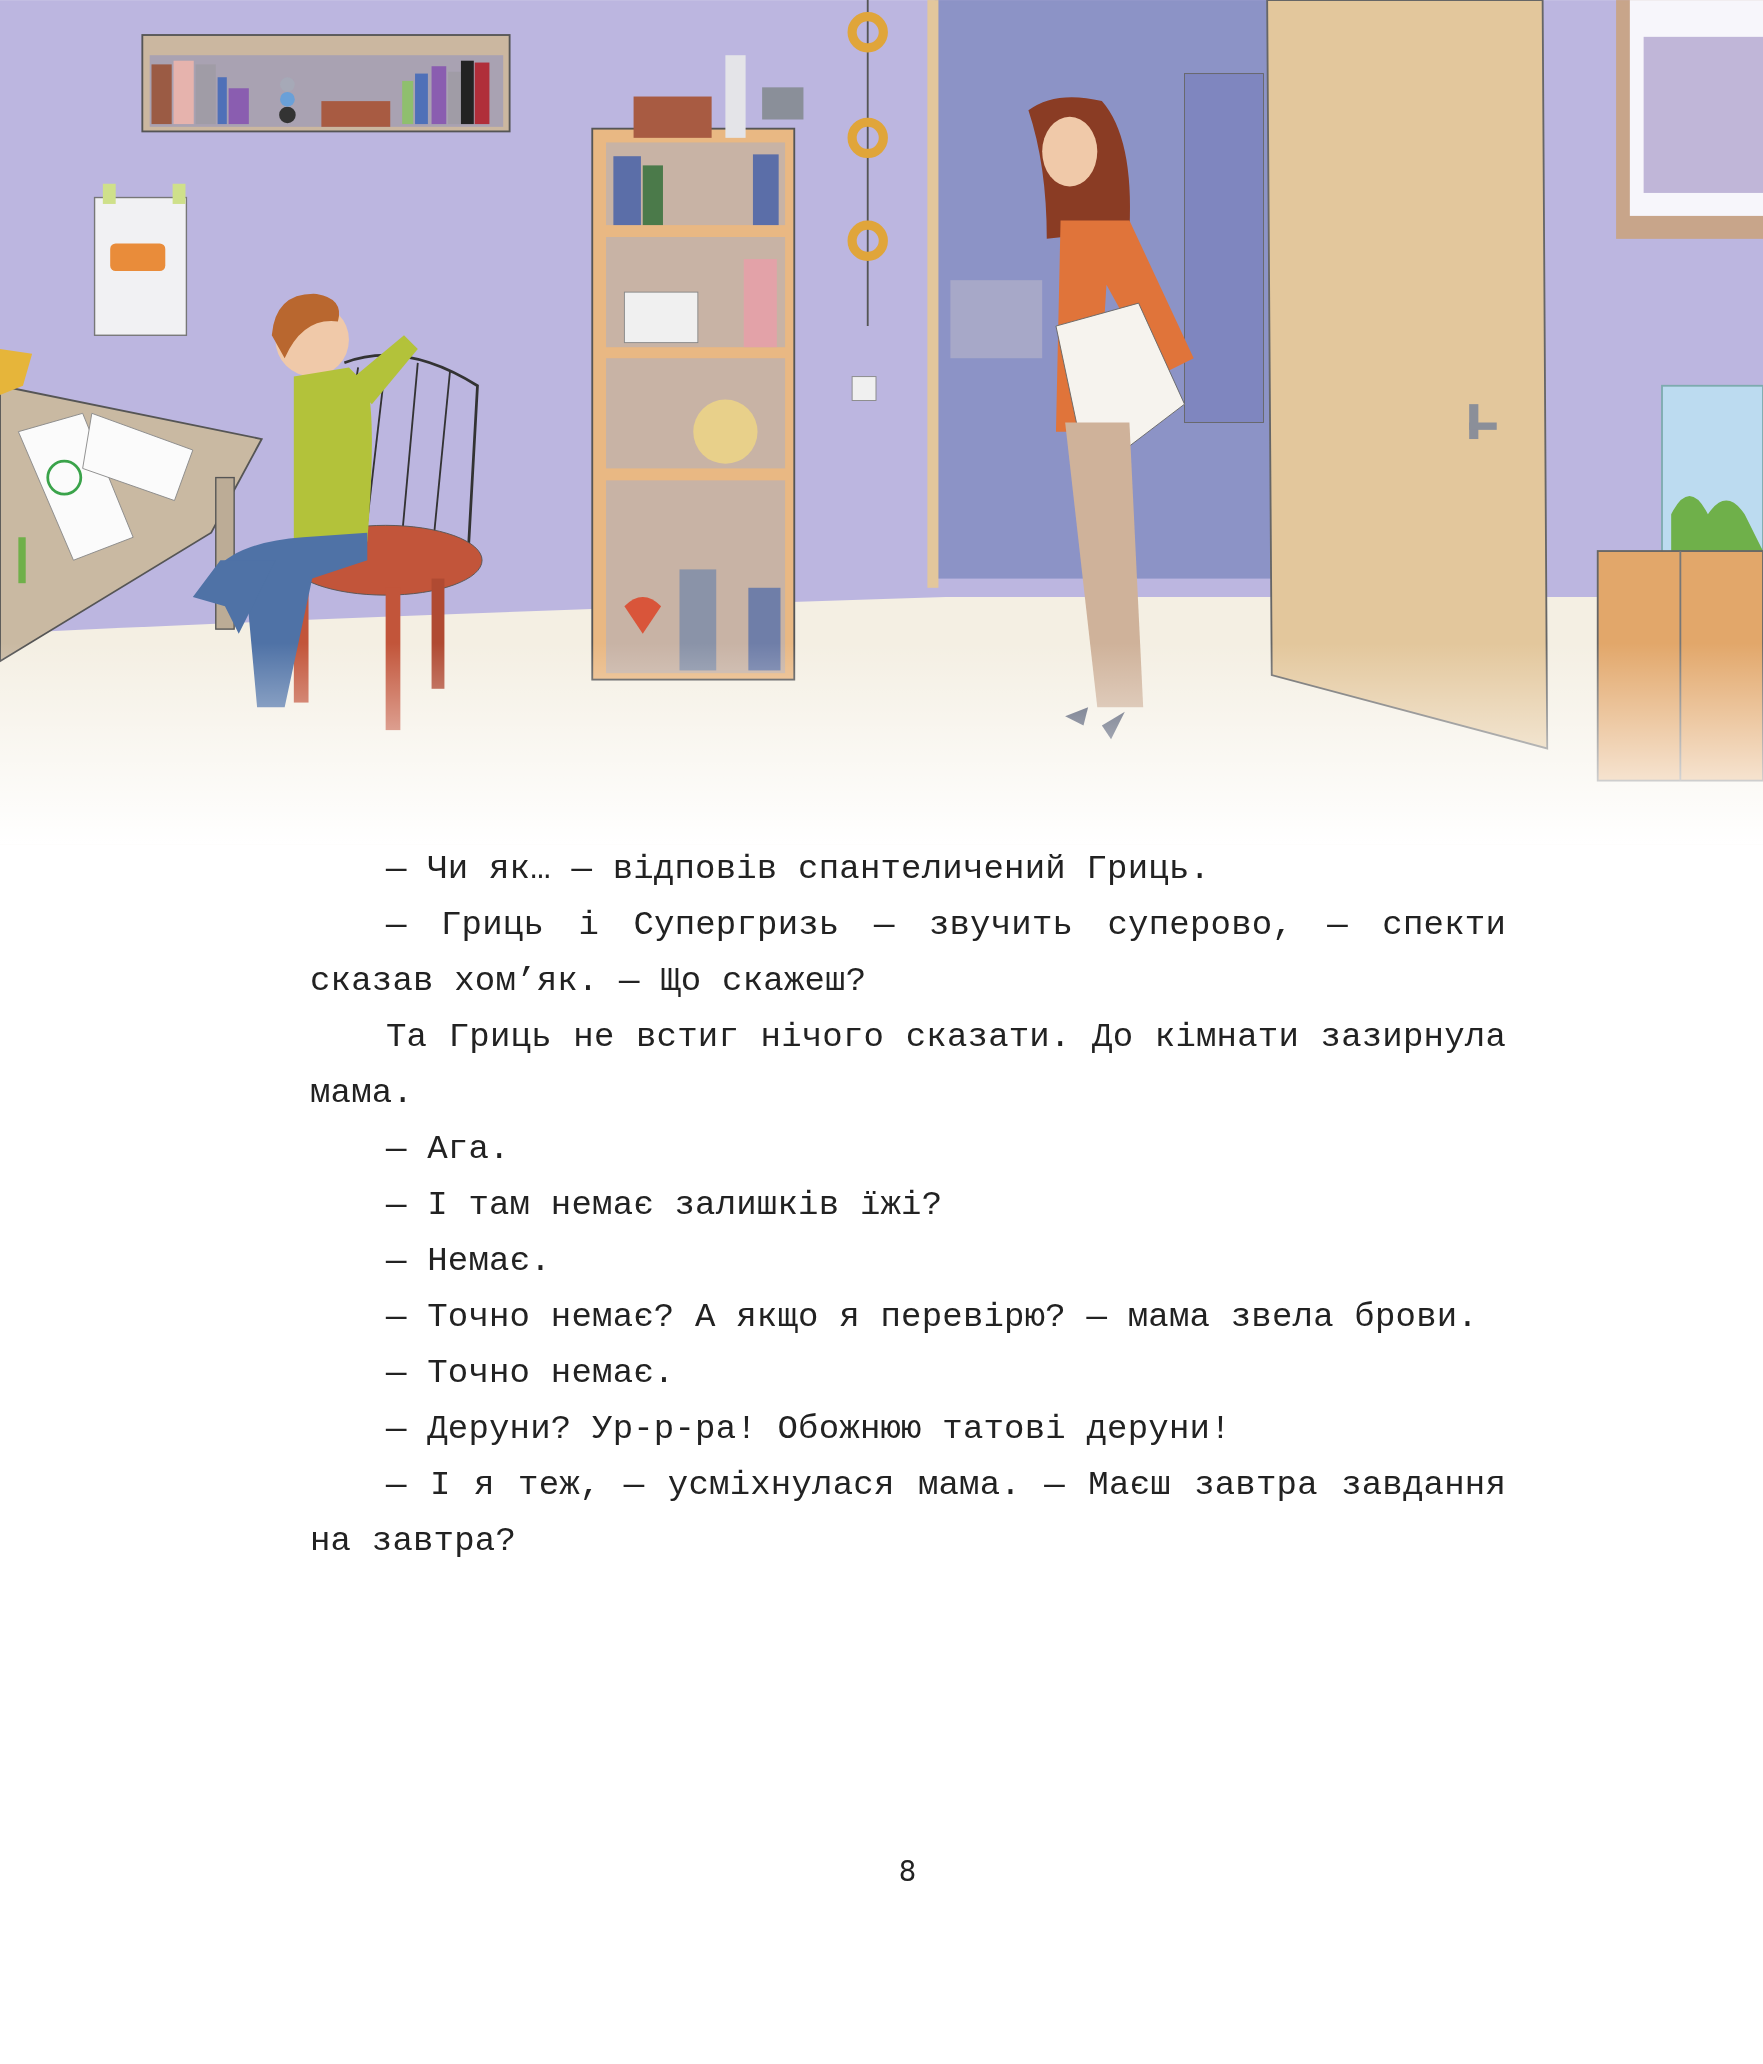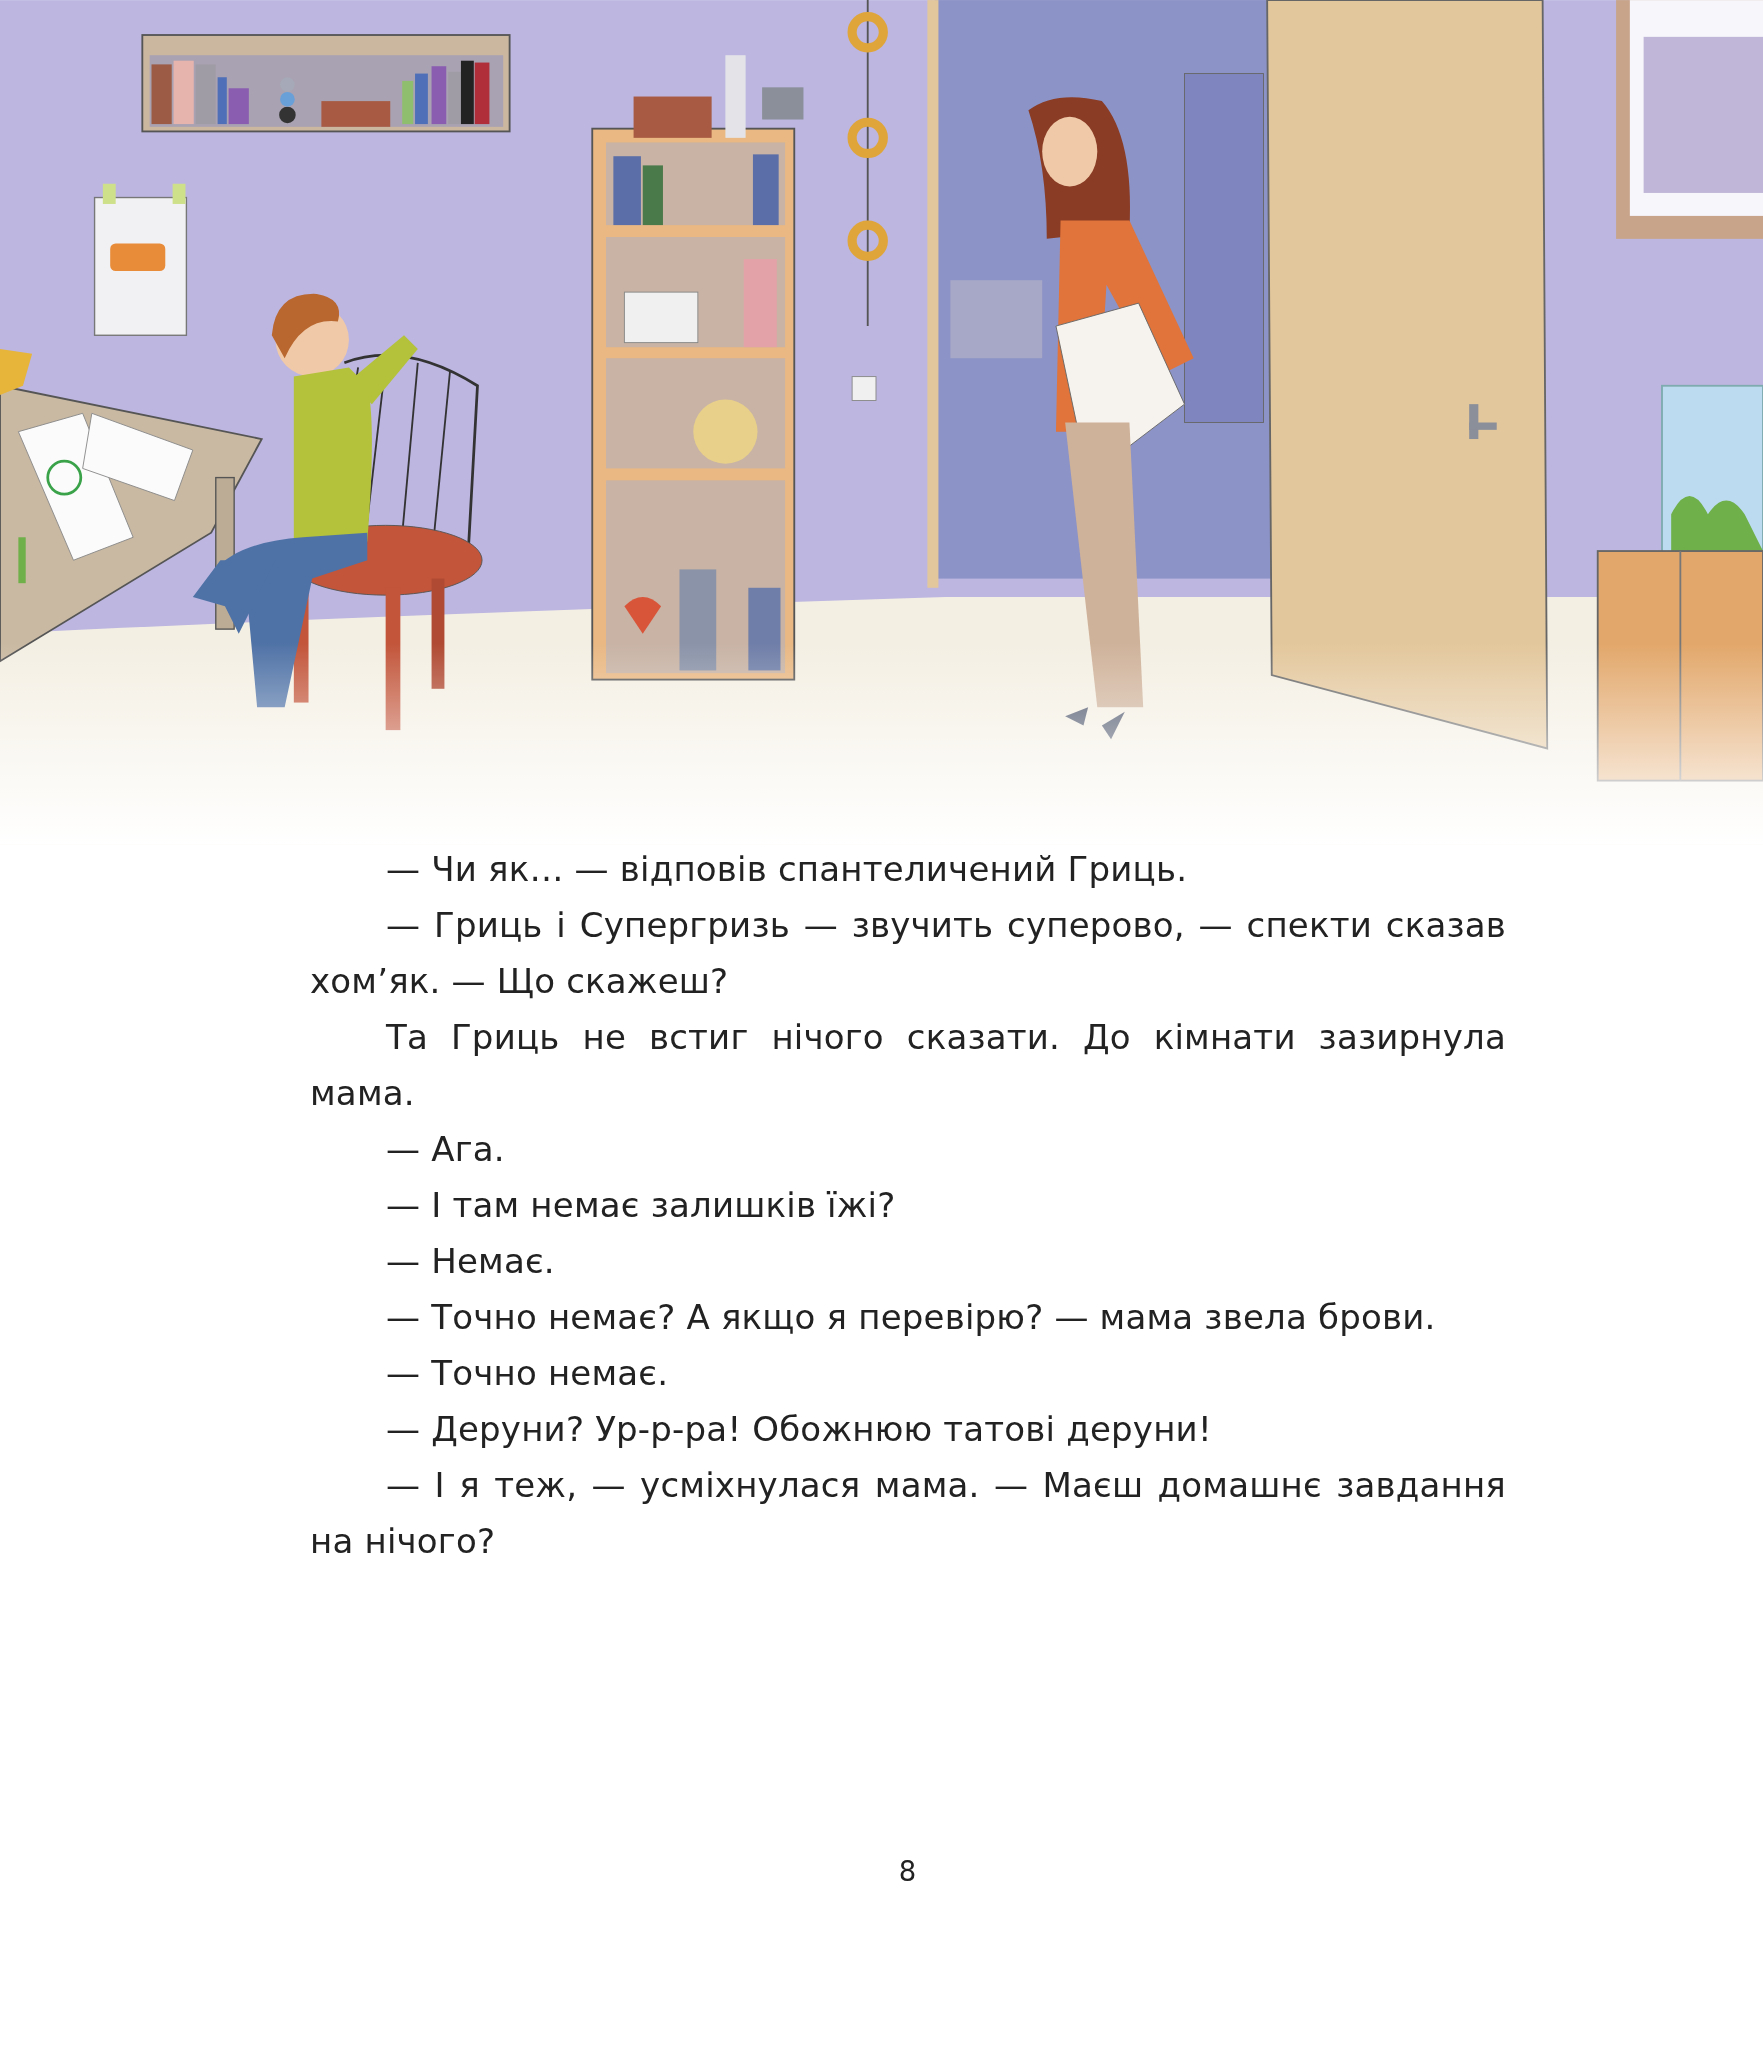--- a/index.html
+++ b/index.html
@@ -1,20 +1,20 @@
 <!DOCTYPE html>
 <html style="font-size:14.7px"><head>
 <meta charset="utf-8">
 <style>
   html, body { margin: 0; padding: 0; background: #ffffff; }
   body { width: 1763px; height: 2064px; position: relative; overflow: hidden; font-family: "DejaVu Sans", sans-serif; }
   .illustration { position: absolute; left: 0; top: 0; width: 1763px; height: 845px; }
   .illustration svg { display: block; }
   .text-block { position: absolute; left: 310px; top: 841px; width: 1196px; color: #222222; font-size: 34px; line-height: 56px; letter-spacing: 0.2px; }
-  .para { margin: 0; text-indent: 76px; text-align: justify; text-align-last: left; }
+  .para { margin: 0; text-indent: 76px; text-align: justify; text-align-last: left; font-family: Liberation Mono, monospace; }
   .page-number { position: absolute; left: 0; width: 1815px; top: 1855px; text-align: center; font-size: 27.5px; color: #222222; font-family: "DejaVu Sans", sans-serif; }
 </style>
 </head>
 <body>
 
 <div class="illustration">
   <svg width="1763" height="845" viewBox="0 0 1920 920" xmlns="http://www.w3.org/2000/svg">
     <defs>
       <linearGradient id="fade" x1="0" y1="0" x2="0" y2="1">
         <stop offset="0" stop-color="#ffffff" stop-opacity="0"></stop>
@@ -157,17 +157,17 @@
 <div class="text-block">
   <p class="para">— Чи як… — відповів спантеличений Гриць.</p>
   <p class="para">— Гриць і Супергризь — звучить суперово, — спекти сказав хом’як. — Що скажеш?</p>
   <p class="para">Та Гриць не встиг нічого сказати. До кімнати зазирнула мама.</p>
   <p class="para">— Ага.</p>
   <p class="para">— І там немає залишків їжі?</p>
   <p class="para">— Немає.</p>
   <p class="para">— Точно немає? А якщо я перевірю? — мама звела брови.</p>
   <p class="para">— Точно немає.</p>
   <p class="para">— Деруни? Ур-р-ра! Обожнюю татові деруни!</p>
-  <p class="para">— І я теж, — усміхнулася мама. — Маєш домашнє завдання на нічого?</p>
+  <p class="para">— І я теж, — усміхнулася мама. — Маєш завтра завдання на завтра?</p>
 </div>
 
 <div class="page-number">8</div>
 
 
 </body></html>

